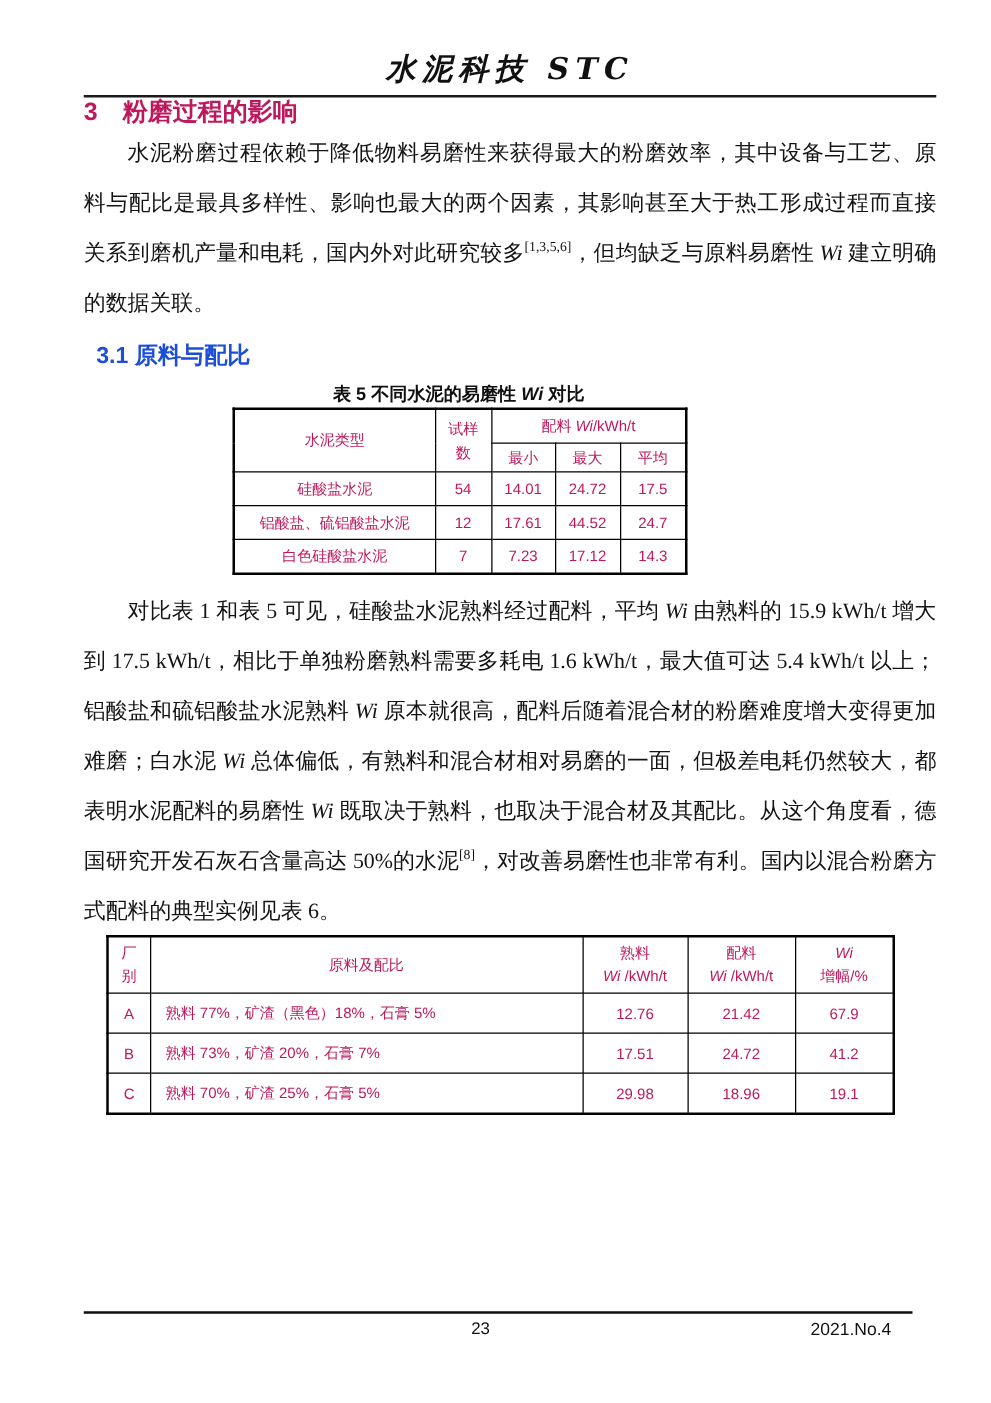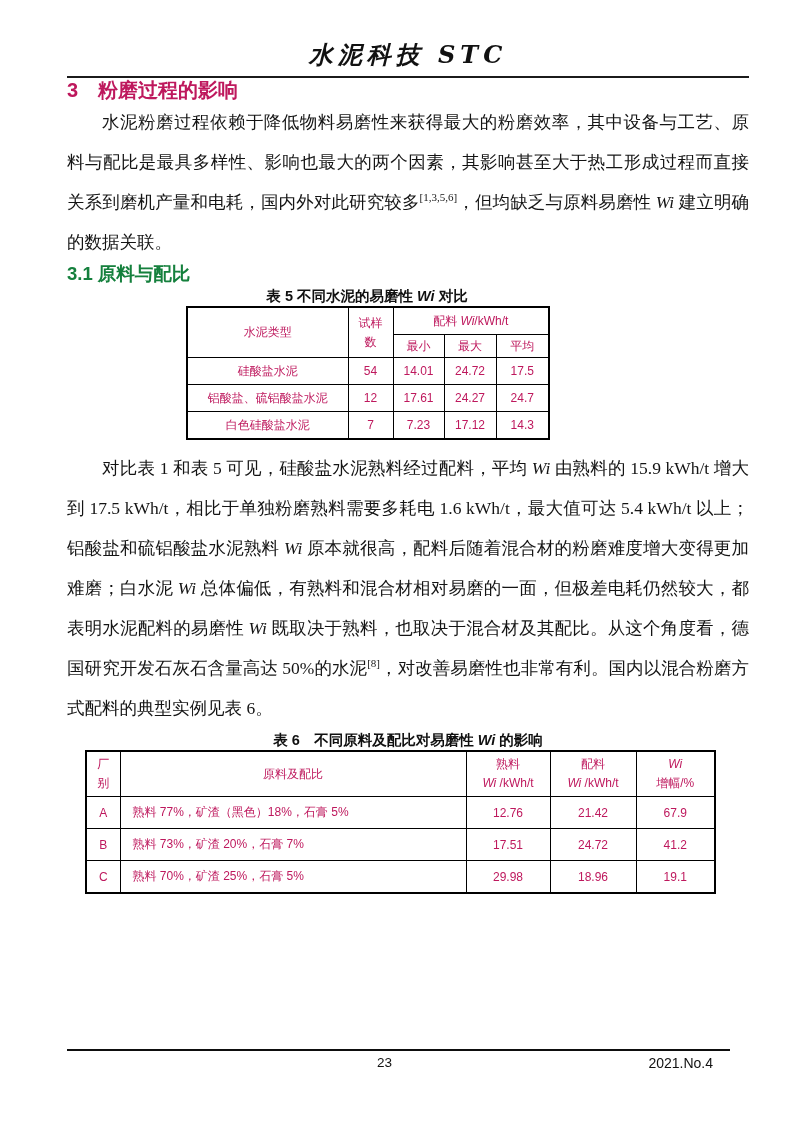--- a/index.html
+++ b/index.html
@@ -21,21 +21,21 @@
   }
   .para.indent { text-indent:2em; }
   sup.ref { font-size:11px; line-height:0; }
 
   h2.sec {
     font-family:"Liberation Sans", sans-serif; font-size:20px; font-weight:bold;
     margin:0; height:24px; line-height:24px; color:#be185d;
   }
   h3.subsec {
     font-family:"Liberation Sans", sans-serif; font-size:18.5px; font-weight:bold;
-    margin:0; height:24px; line-height:24px; color:#15803d;
+    margin:10px; height:24px; line-height:24px; color:#1d4ed8;
   }
 
   .tbl-caption {
     font-family:"Liberation Sans", sans-serif; font-size:14.5px; font-weight:bold;
     text-align:center; height:20px; line-height:20px; color:#101010;
   }
   table { border-collapse:collapse; table-layout:fixed; font-family:Liberation Sans, sans-serif; font-size:12px; color:#be185d; }
   table.t5 { width:362px; margin-left:119px; border:2px solid #000; }
   table.t6 { width:629px; margin-left:18px;  border:2px solid #000; }
   .t5 th, .t5 td, .t6 th, .t6 td { border:1px solid #000; font-weight:normal; text-align:center; vertical-align:middle; padding:0; }
@@ -99,36 +99,35 @@
       <td>硅酸盐水泥</td>
       <td>54</td>
       <td>14.01</td>
       <td>24.72</td>
       <td>17.5</td>
     </tr>
     <tr>
       <td>铝酸盐、硫铝酸盐水泥</td>
       <td>12</td>
       <td>17.61</td>
-      <td>24.27</td>
+      <td>44.52</td>
       <td>24.7</td>
     </tr>
     <tr>
       <td>白色硅酸盐水泥</td>
       <td>7</td>
       <td>7.23</td>
       <td>17.12</td>
       <td>14.3</td>
     </tr>
   </tbody>
     </table>
 
   <p class="para indent" style="margin-top:8px;"><span>对比表 1 和表 5 可见，硅酸盐水泥熟料经过配料，平均 <i>Wi</i> 由熟料的 15.9 kWh/t 增大到 17.5 kWh/t，相比于单独粉磨熟料需要多耗电 1.6 kWh/t，最大值可达 5.4 kWh/t 以上；铝酸盐和硫铝酸盐水泥熟料 <i>Wi</i> 原本就很高，配料后随着混合材的粉磨难度增大变得更加难磨；白水泥 <i>Wi</i> 总体偏低，有熟料和混合材相对易磨的一面，但极差电耗仍然较大，都表明水泥配料的易磨性 <i>Wi</i> 既取决于熟料，也取决于混合材及其配比。从这个角度看，德国研究开发石灰石含量高达 50%的水泥</span><sup class="ref">[8]</sup><span>，对改善易磨性也非常有利。国内以混合粉磨方式配料的典型实例见表 6。</span></p>
 
-  <div class="tbl-caption" style="margin-top:2px;">表 6　不同原料及配比对易磨性 <i>Wi</i> 的影响</div>
 
   <table class="t6">
     <colgroup>
         <col style="width:34px">
         <col style="width:346px">
         <col style="width:84px">
         <col style="width:86px">
         <col style="width:79px">
       </colgroup>
     <tbody>

